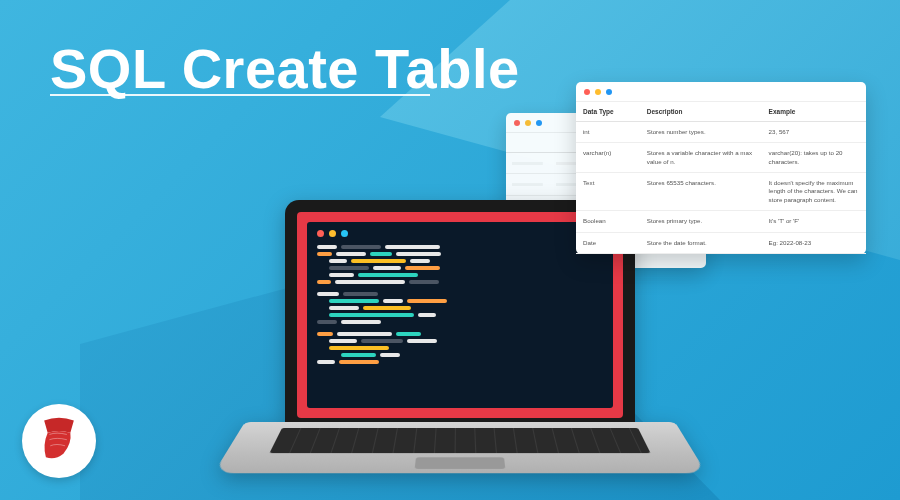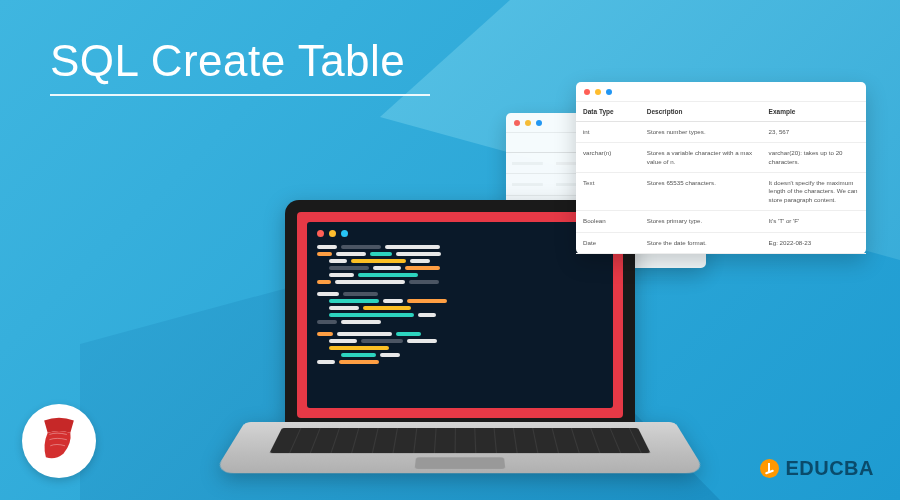--- a/index.html
+++ b/index.html
@@ -16,21 +16,21 @@
     opacity: 0.85;
   }
   .poly-bottom {
     position: absolute; bottom: 0; left: 80px; width: 640px; height: 260px;
     background: linear-gradient(135deg, #2ea3d3 0%, #1a8cc0 100%);
     clip-path: polygon(0 40%, 60% 0, 100% 100%, 0 100%);
     opacity: 0.8;
   }
   .title {
     position: absolute; top: 36px; left: 50px;
-    color: #ffffff; font-size: 44px; font-weight: 400; letter-spacing: 0.5px;
+    color: #ffffff; font-size: 56px; font-weight: 700; letter-spacing: 0.5px;
   }
   .title-underline {
     position: absolute; top: 94px; left: 50px; width: 380px; height: 2px;
     background: rgba(255,255,255,0.9);
   }
   
   .laptop {
     position: absolute; bottom: 0; left: 245px; width: 430px; height: 300px;
     filter: drop-shadow(0 6px 10px rgba(0,0,0,0.25));
   }
@@ -304,17 +304,13 @@
   </div>
 
   <div class="sql-badge">
     <svg viewBox="0 0 50 55">
       <path d="M8 4 Q25 -2 42 4 L38 18 Q25 14 12 18 Z" fill="#c62828"></path>
       <path d="M12 18 Q25 14 38 18 Q40 30 30 42 Q20 50 10 46 Q6 32 12 18 Z" fill="#d32f2f"></path>
       <path d="M14 20 Q22 17 34 20 M14 26 Q22 23 34 26 M15 33 Q22 30 32 33" stroke="#fff" stroke-width="0.8" fill="none" opacity="0.5"></path>
     </svg>
   </div>
 
-  <div class="educba">
-    <div class="edu-dot"></div>
-    <span>EDUCBA</span>
-  </div>
 </div>
 
 </body></html>

